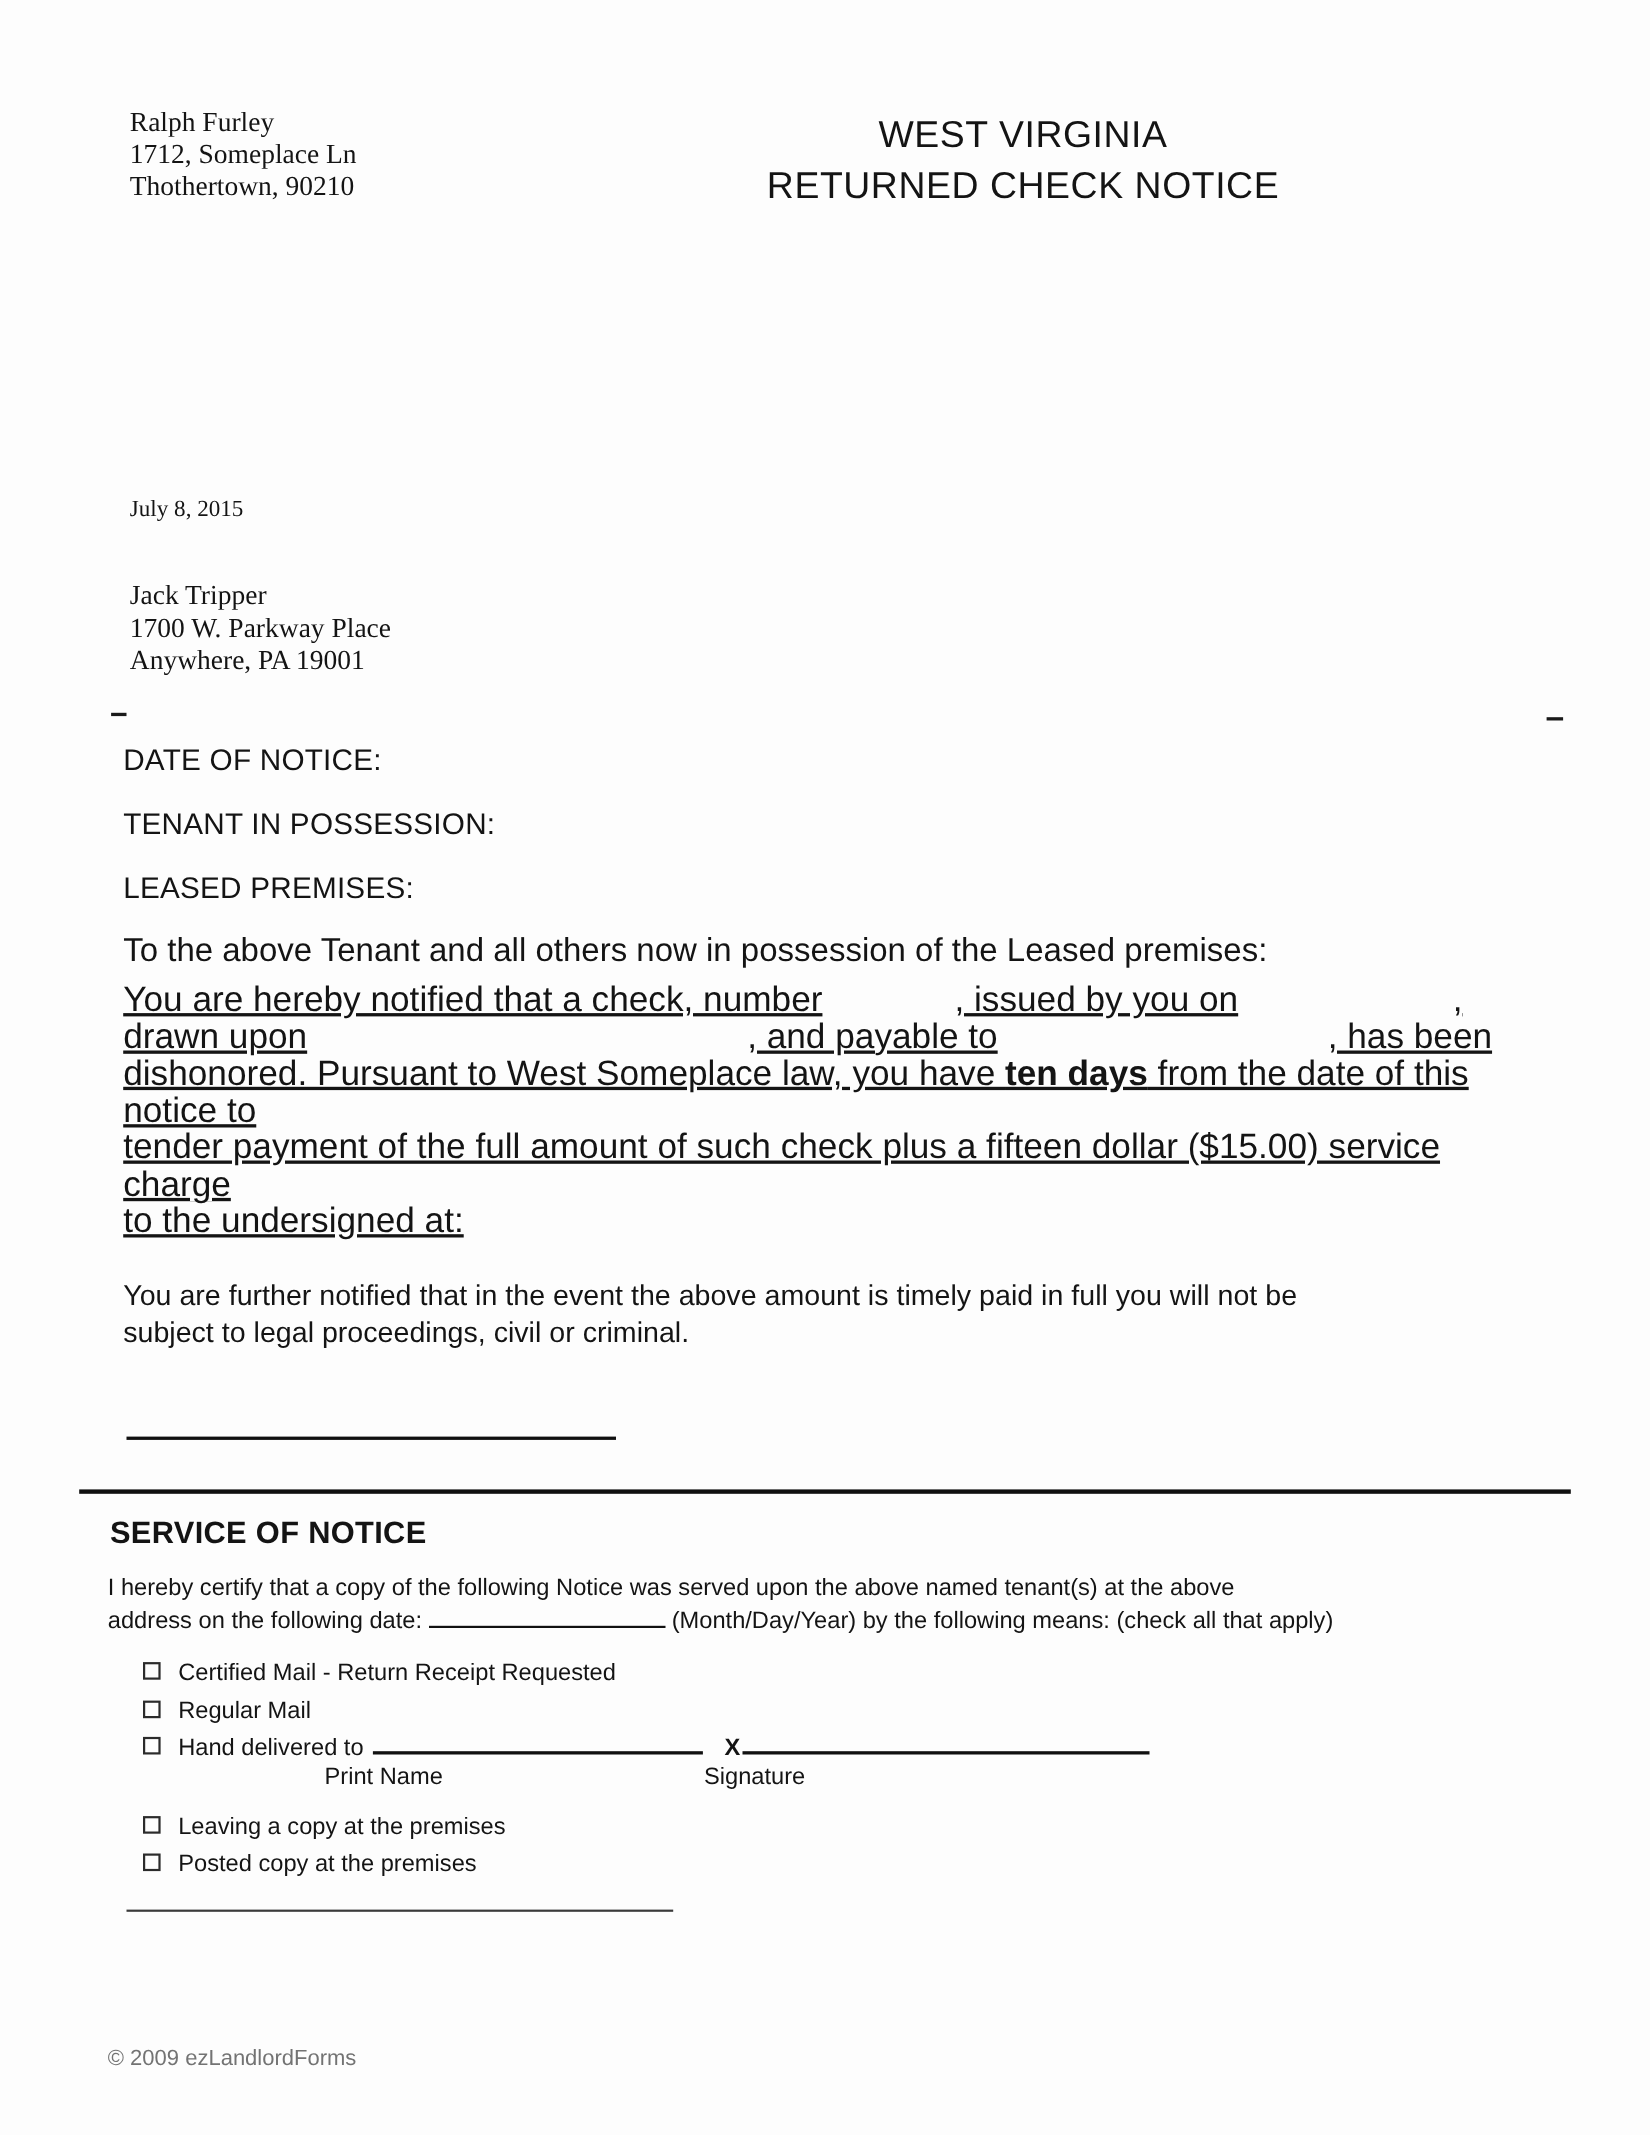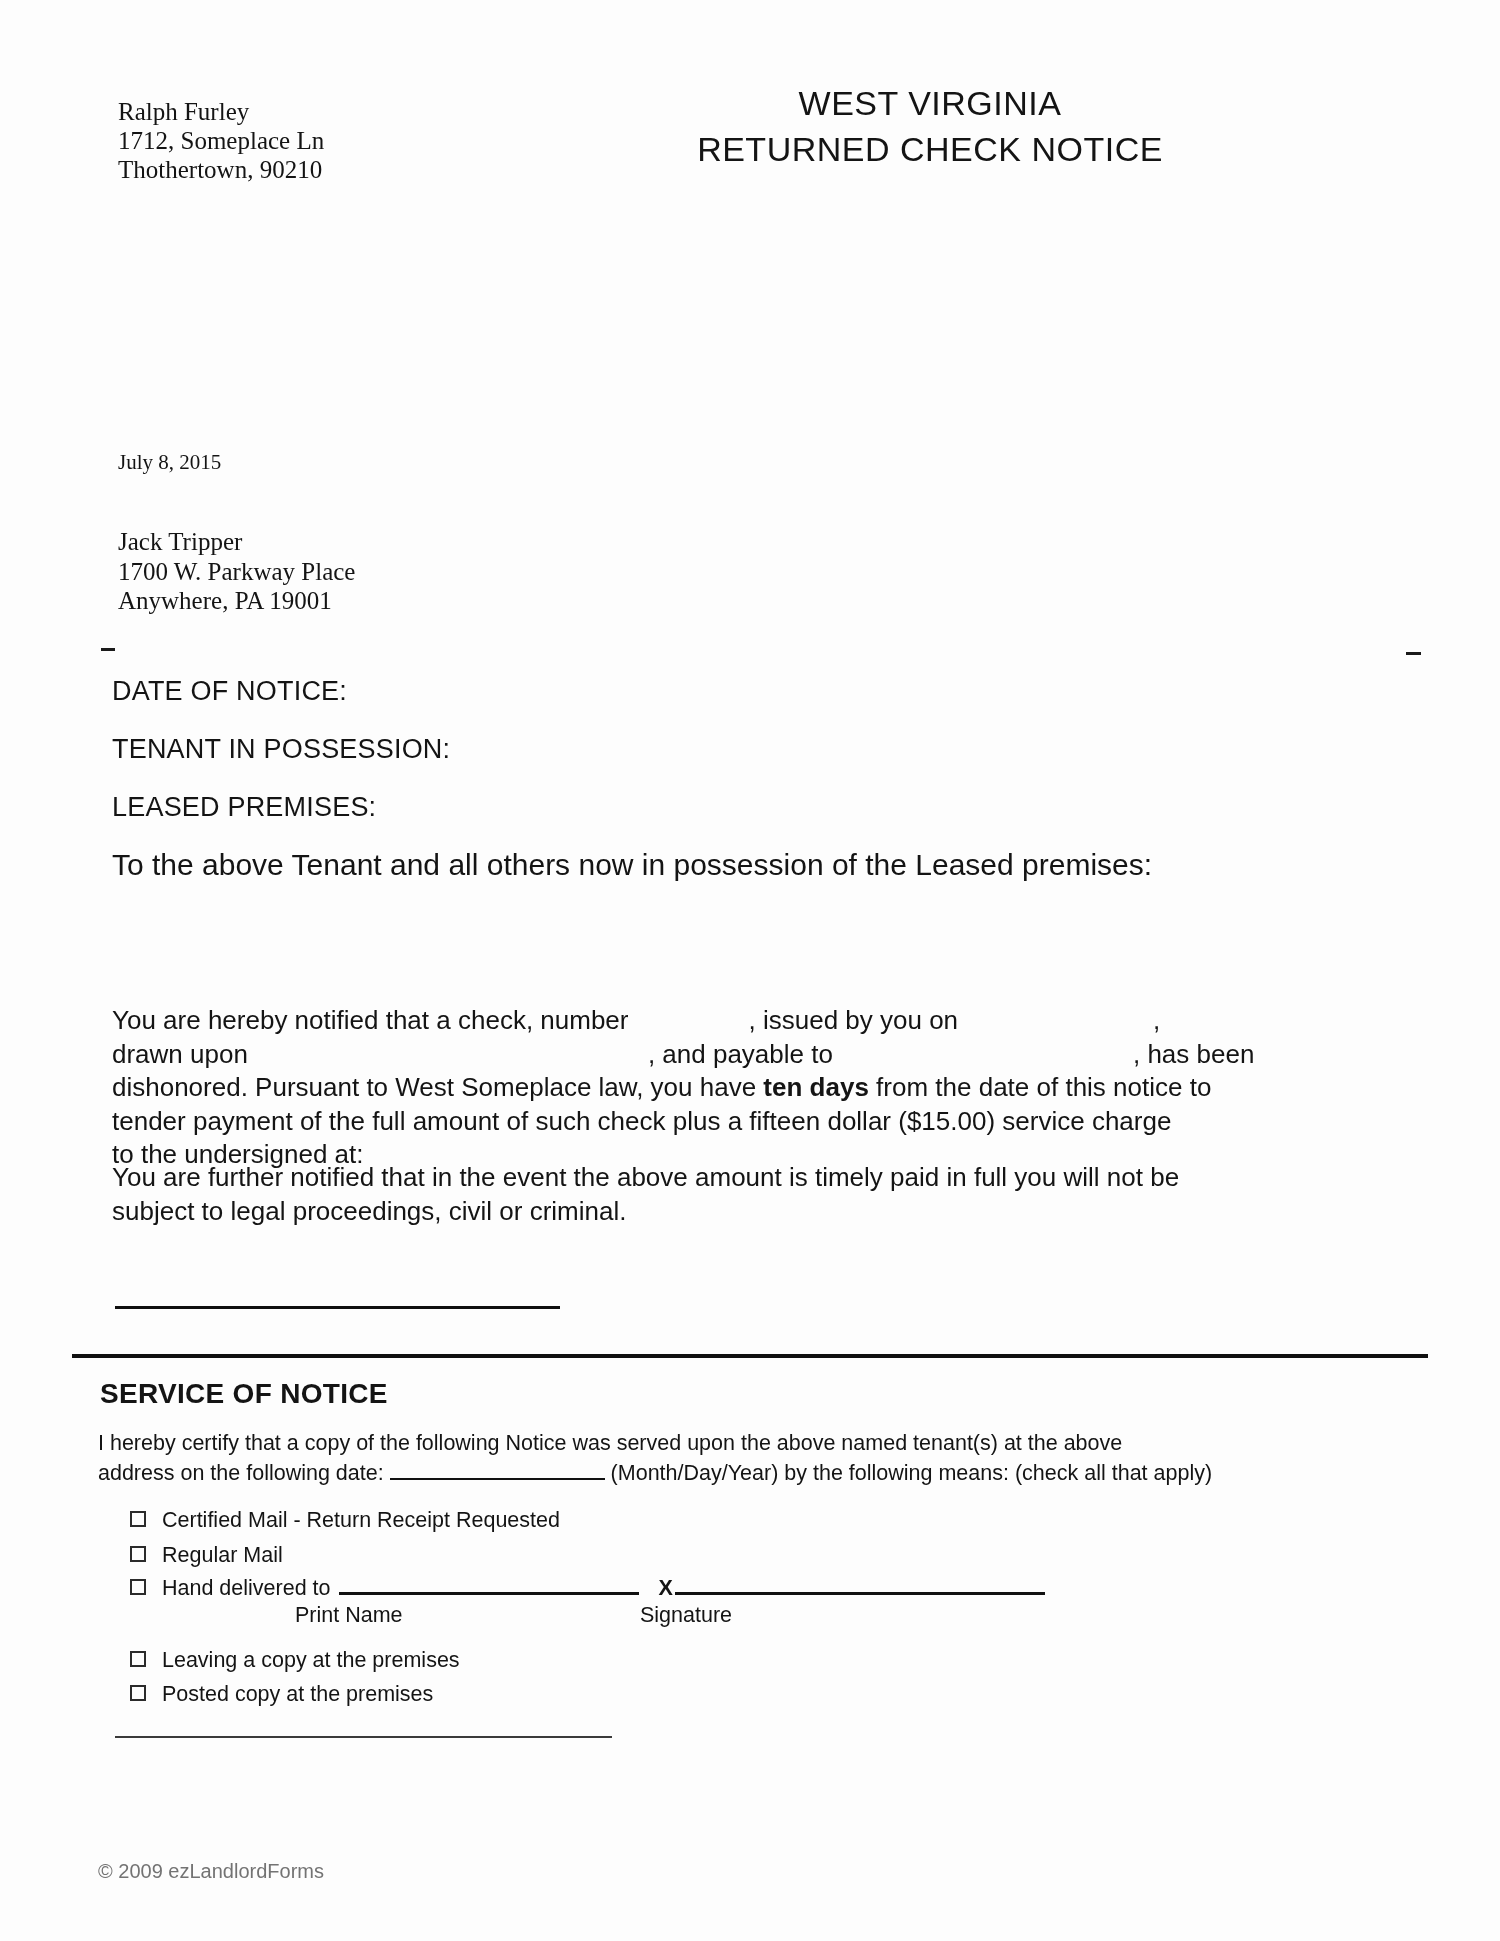--- a/index.html
+++ b/index.html
@@ -5,35 +5,35 @@
   html,body{margin:0;padding:0;background:#ffffff;}
   .page{
     position:relative;width:1500px;height:1941px;
     background:#fdfdfd;color:#141414;overflow:hidden;
   }
   .abs{position:absolute;}
   .serif{font-family:"Liberation Serif",serif;}
   .sans{font-family:"Liberation Sans",sans-serif;}
 
   .landlord{left:118px;top:97px;font-size:25px;line-height:29px;}
-  .title-block{left:690px;top:80px;width:480px;text-align:center;
+  .title-block{left:690px;top:100px;width:480px;text-align:center;
     font-size:34px;line-height:46px;letter-spacing:0.5px;}
   .date-line{left:118px;top:450px;font-size:21px;}
   .tenant{left:118px;top:527px;font-size:25px;line-height:29.5px;}
 
   .dash{background:#1a1a1a;height:3px;}
   .dash-left{left:101px;top:648px;width:14px;}
   .dash-right{left:1406px;top:652px;width:15px;}
 
   .field-label{left:112px;font-size:27px;letter-spacing:0.2px;}
   .fl1{top:676px;} .fl2{top:734px;} .fl3{top:792px;}
 
   .intro{left:112px;top:848px;font-size:30px;}
 
-  .bodypara{left:112px;top:1004px;width:1250px;font-size:26px;line-height:33.5px;}
+  .bodypara{left:112px;top:892px;width:1250px;font-size:32px;line-height:33.5px;text-decoration:underline;}
   .gap{display:inline-block;height:2px;}
   .g1{width:120px;} .g2{width:195px;} .g3{width:400px;} .g4{width:300px;}
 
   .further{left:112px;top:1160px;width:1250px;font-size:26px;line-height:34px;}
 
   .rule{background:#101010;}
   .sig-line{left:115px;top:1306px;width:445px;height:3px;}
   .divider{left:72px;top:1354px;width:1356px;height:4px;}
   .bottom-line{left:115px;top:1736px;width:497px;height:2px;background:#3a3a3a;}
 

